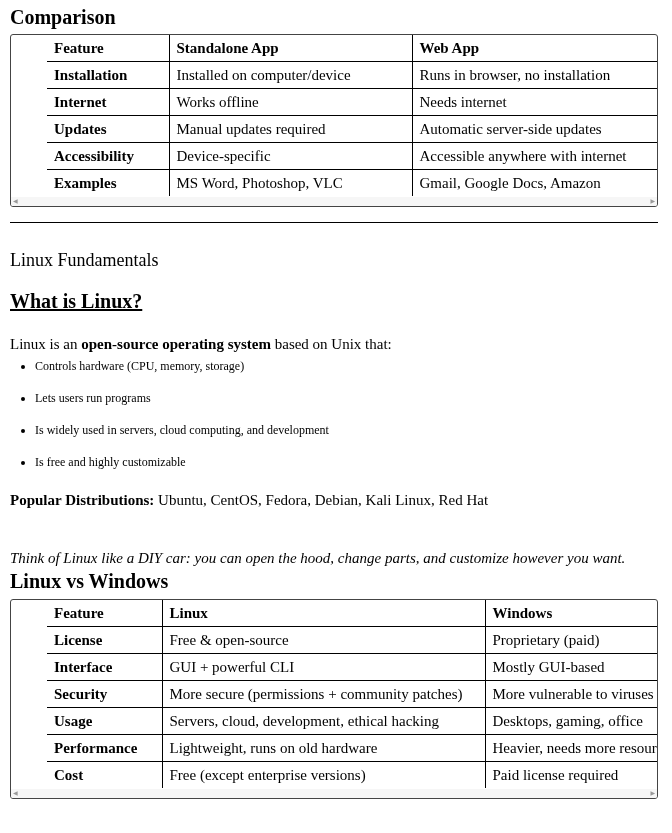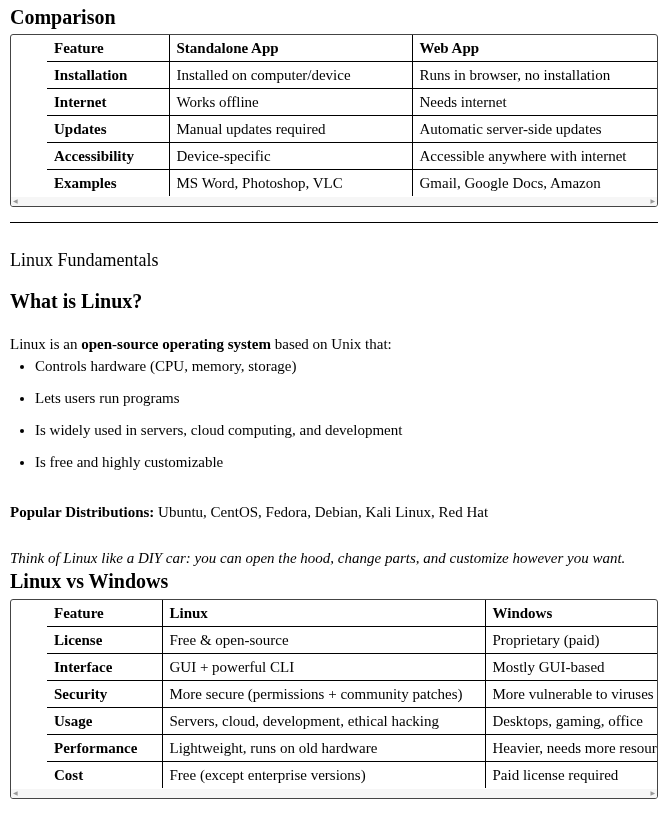--- a/index.html
+++ b/index.html
@@ -25,21 +25,21 @@
   th { font-weight: bold; }
   td.feat { font-weight: bold; }
   tr:last-child td { border-bottom: none; }
   .hscroll {
     height: 9px; background: #f6f6f6; position: relative; border-top: 1px solid #fff;
   }
   .hscroll .al { position: absolute; left: 2px; top: 1px; font-size: 6px; color: #999; line-height: 7px; }
   .hscroll .ar { position: absolute; right: 2px; top: 1px; font-size: 6px; color: #999; line-height: 7px; }
   hr.rule { position: absolute; left: 0; width: 648px; border: none; border-top: 1px solid #000; margin: 0; }
   p.txt { position: absolute; left: 0; margin: 0; font-size: 15px; white-space: nowrap; }
-  ul.bul { position: absolute; left: 0; margin: 0; padding: 0 0 0 25px; font-size: 15px; list-style: disc; }
+  ul.bul { position: absolute; left: 0; margin: 0; padding: 0 0 0 25px; font-size: 12px; list-style: disc; }
   ul.bul li { height: 32px; line-height: 18px; padding-left: 0; }
   em { font-style: italic; }
 </style>
 </head>
 <body>
 
 <div class="content">
 
   <h2 class="sec" style="top:6px;">Comparison</h2>
 
@@ -88,32 +88,32 @@
     <div class="hscroll">
       <span class="al">◀</span>
       <span class="ar">▶</span>
     </div>
   </div>
 
   <hr class="rule" style="top:222px;">
 
   <h2 class="big" style="top:250px;">Linux Fundamentals</h2>
 
-  <h2 class="sec" style="top:290px;">What is Linux?</h2>
+  <h2 class="sec" style="top:290px;text-decoration:underline;">What is Linux?</h2>
 
   <p class="txt" style="top:336px;"><span>Linux is an </span><strong>open-source operating system</strong><span> based on Unix that:</span></p>
 
   <ul class="bul" style="top:357px;">
     <li>Controls hardware (CPU, memory, storage)</li>
     <li style="height:32px;">Lets users run programs</li>
     <li>Is widely used in servers, cloud computing, and development</li>
     <li>Is free and highly customizable</li>
   </ul>
 
-  <p class="txt" style="top:504px;"><strong>Popular Distributions:</strong><span> Ubuntu, CentOS, Fedora, Debian, Kali Linux, Red Hat</span></p>
+  <p class="txt" style="top:492px;"><strong>Popular Distributions:</strong><span> Ubuntu, CentOS, Fedora, Debian, Kali Linux, Red Hat</span></p>
 
   <p class="txt" style="top:550px;"><em>Think of Linux like a DIY car: you can open the hood, change parts, and customize however you want.</em></p>
 
   <h2 class="sec" style="top:570px;">Linux vs Windows</h2>
 
   <div class="table-wrap" style="top:599px;">
     <table>
       <colgroup>
           <col style="width:115px">
           <col style="width:323px">

